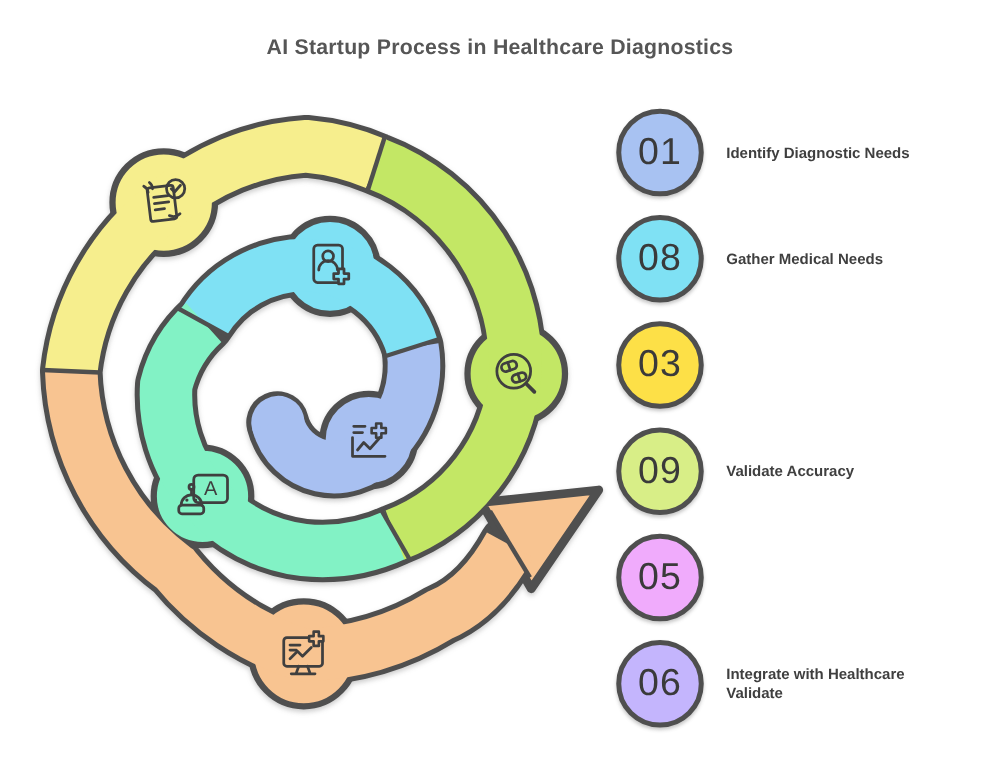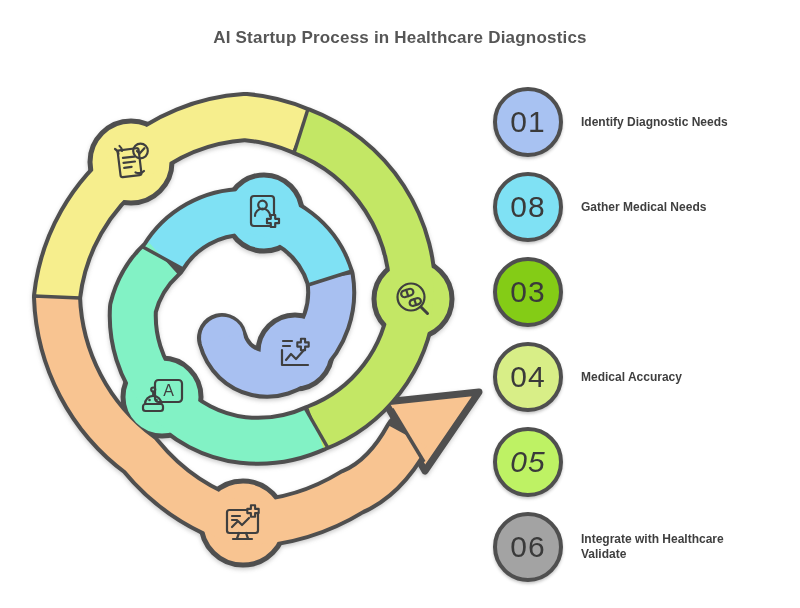--- a/index.html
+++ b/index.html
@@ -164,36 +164,36 @@
       </div>
       <div class="step-label">Identify Diagnostic Needs</div>
     </div>
       <div class="step">
       <div class="step-circle" style="background-color: rgb(127, 225, 244);">
         <span class="step-num">08</span>
       </div>
       <div class="step-label">Gather Medical Needs</div>
     </div>
       <div class="step">
-      <div class="step-circle" style="background-color: #84cc16;">
+      <div class="step-circle" style="background-color: #fde047;">
         <span class="step-num">03</span>
       </div>
     </div>
       <div class="step">
       <div class="step-circle" style="background-color: rgb(216, 238, 135);">
-        <span class="step-num">04</span>
+        <span class="step-num">09</span>
       </div>
-      <div class="step-label">Medical Accuracy</div>
+      <div class="step-label">Validate Accuracy</div>
     </div>
       <div class="step">
-      <div class="step-circle" style="background-color: #bef264; font-style: italic;">
+      <div class="step-circle" style="background-color: #f0abfc;">
         <span class="step-num">05</span>
       </div>
     </div>
       <div class="step">
-      <div class="step-circle" style="background-color: #a3a3a3;">
+      <div class="step-circle" style="background-color: #c4b5fd;">
         <span class="step-num">06</span>
       </div>
       <div class="step-label">Integrate with Healthcare Validate</div>
     </div>
     </div>
 
 </div>
 
 </body></html>

